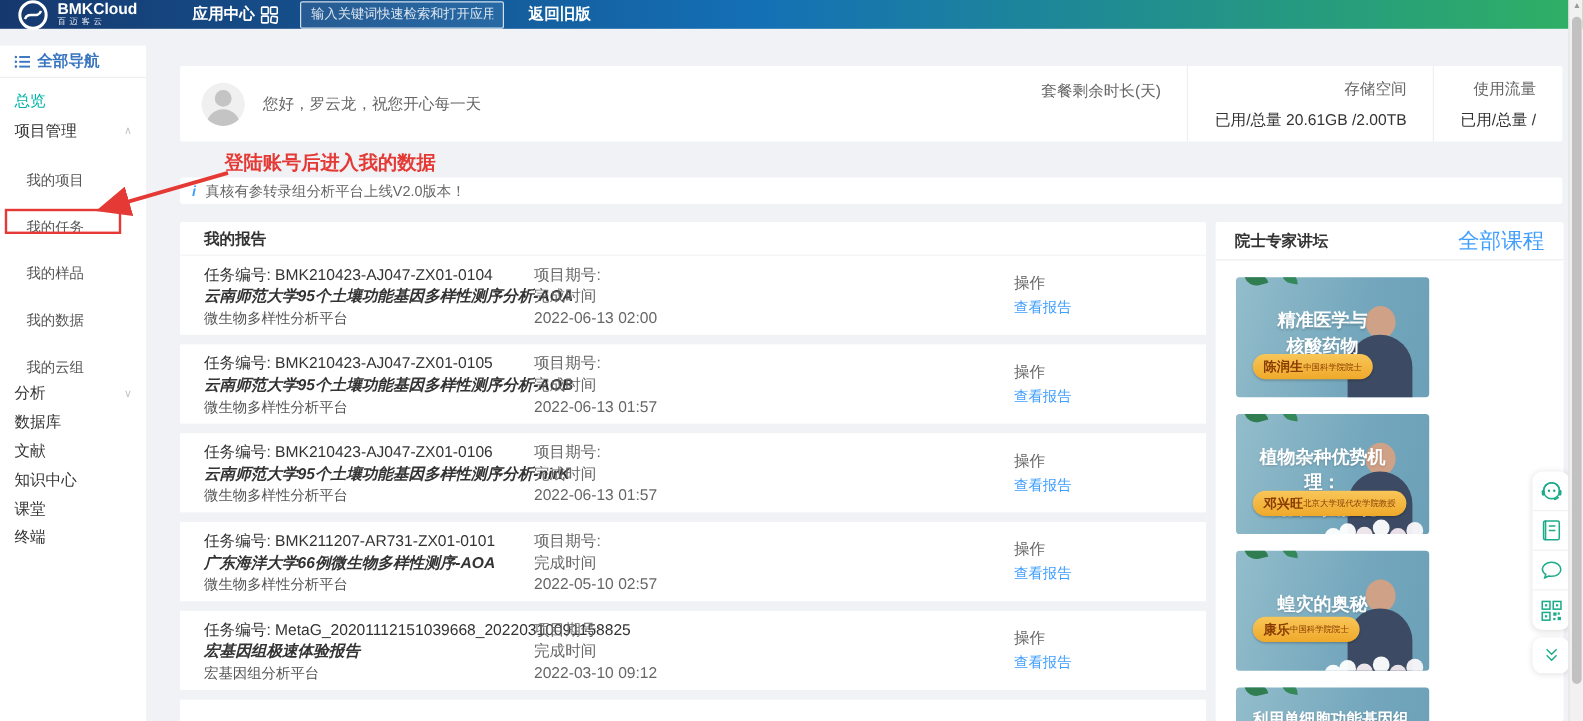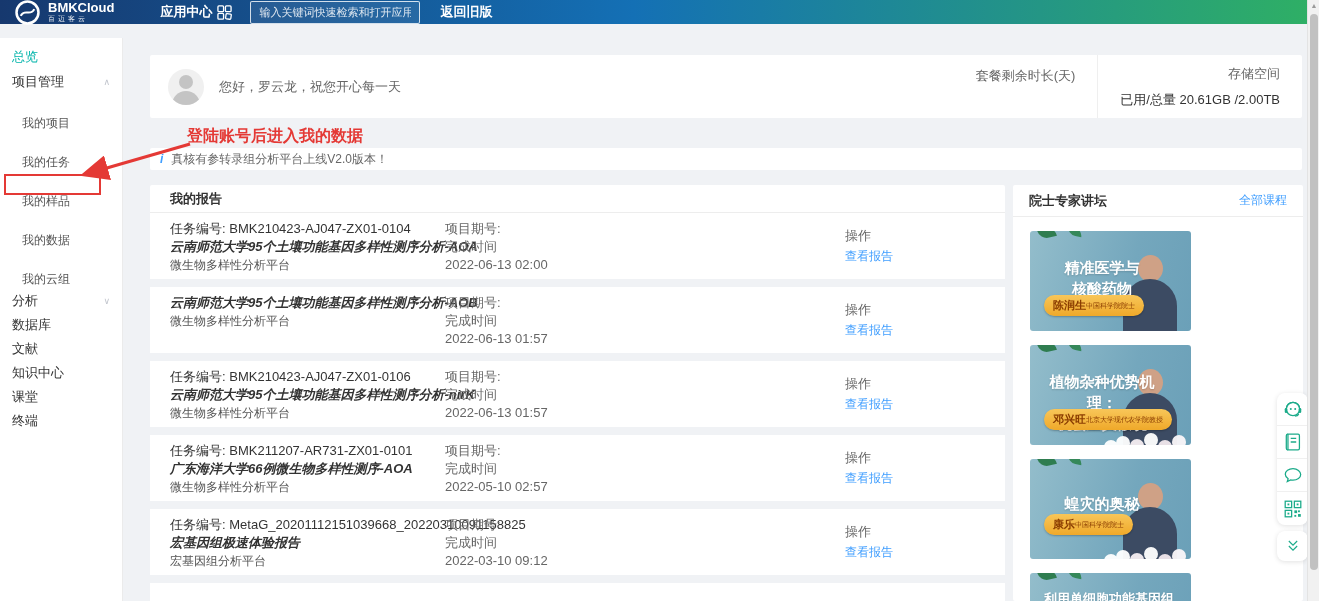--- a/index.html
+++ b/index.html
@@ -72,21 +72,21 @@
   .col2 div { line-height:18px; }
   .col3 { position:absolute; left:695px; top:15px; }
   .col3 .op { font-size:13px; color:#666; line-height:16px; }
   .col3 .view { font-size:12px; color:#409eff; line-height:16px; margin-top:4px; cursor:pointer; display:inline-block; }
   .reports-tail { background:#fff; height:20px; }
 
   
   .lectures { position:absolute; left:889px; top:147px; width:290px; bottom:0; background:#fff; border-radius:2px; }
   .lect-head { display:flex; justify-content:space-between; align-items:center; height:32px; padding:0 16px; border-bottom:1px solid #ededed; }
   .lect-title { font-size:13px; font-weight:bold; color:#333; }
-  .all-courses { font-size:12px; color:#409eff; cursor:pointer; }
+  .all-courses { font-size:18px; color:#409eff; cursor:pointer; }
   .lec-card { position:relative; width:161px; height:100px; margin:14px 0 0 17px; border-radius:3px; overflow:hidden;
     background:linear-gradient(105deg,#93bdcb 0%,#74a7bd 60%,#6ba0b8 100%); cursor:pointer; }
   .leaf { position:absolute; top:-3px; left:8px; width:18px; height:10px; background:#2f7d50; border-radius:0 10px 0 10px; transform:rotate(-14deg); }
   .leaf.l2 { left:38px; width:14px; height:8px; transform:rotate(10deg); background:#35885a; }
   .lec-t { position:absolute; left:6px; top:26px; width:132px; text-align:center; color:#fff; font-weight:bold;
     font-size:15px; line-height:21px; text-shadow:0 1px 2px rgba(0,0,0,.18); }
   .lec-card.c2 .lec-t { top:34px; }
   .lec-card.c4 .lec-t { top:16px; font-size:13px; text-align:left; left:14px; width:150px; line-height:19px; }
   .lec-badge { position:absolute; left:14px; bottom:15px; background:linear-gradient(180deg,#f8c659,#efa92a);
     border-radius:11px; padding:3px 9px; display:flex; align-items:center; gap:0; box-shadow:0 1px 2px rgba(0,0,0,.25); }
@@ -137,20 +137,31 @@
       <rect x="9" y="1" width="6" height="6" rx="1" fill="none" stroke="#fff" stroke-width="1.4"></rect>
       <rect x="1" y="9" width="6" height="6" rx="1" fill="none" stroke="#fff" stroke-width="1.4"></rect>
       <rect x="9.4" y="9.4" width="5.6" height="5.6" rx="1" fill="none" stroke="#fff" stroke-width="1.4" transform="rotate(8 12.2 12.2)"></rect>
     </svg>
   </div>
   <input class="hdr-search" value="" placeholder="输入关键词快速检索和打开应用" style="">
   <div class="back-old">返回旧版</div>
 </div>
 
 <div class="sidebar">
+  <div class="all-nav">
+    <svg class="ic" width="13" height="11" viewBox="0 0 13 11">
+      <circle cx="1.2" cy="1.5" r="1.1" fill="#3a76c0"></circle>
+        <rect x="4" y="0.7" width="9" height="1.6" fill="#3a76c0"></rect>
+      <circle cx="1.2" cy="5.5" r="1.1" fill="#3a76c0"></circle>
+        <rect x="4" y="4.7" width="9" height="1.6" fill="#3a76c0"></rect>
+      <circle cx="1.2" cy="9.5" r="1.1" fill="#3a76c0"></circle>
+        <rect x="4" y="8.7" width="9" height="1.6" fill="#3a76c0"></rect>
+    </svg>
+    <span>全部导航</span>
+  </div>
   <div class="side-item overview">
     <span>总览</span>
   </div>
   <div class="side-item group-head">
     <span>项目管理</span>
     <span class="chev">∧</span>
   </div>
   <div class="child">我的项目</div>
   <div class="child">我的任务</div>
   <div class="child">我的样品</div>
@@ -198,20 +209,24 @@
     <div class="greeting">您好，罗云龙，祝您开心每一天</div>
     <div class="quota">
       <div class="quota-col">
         <div class="quota-label">套餐剩余时长(天)</div>
         <div class="quota-value"></div>
       </div>
       <div class="quota-col">
         <div class="quota-label">存储空间</div>
         <div class="quota-value">已用/总量 20.61GB /2.00TB</div>
       </div>
+      <div class="quota-col">
+        <div class="quota-label">使用流量</div>
+        <div class="quota-value">已用/总量 /</div>
+      </div>
     </div>
   </div>
 
   <div class="notice">
     <span class="notice-i">i</span>
     <span>真核有参转录组分析平台上线V2.0版本！</span>
   </div>
 
   <div class="reports">
     <div class="reports-head">我的报告</div>
@@ -228,20 +243,21 @@
         <div>2022-06-13 02:00</div>
       </div>
       <div class="col3">
         <div class="op">操作</div>
         <span class="view">查看报告</span>
       </div>
     </div>
 
     <div class="report-row">
       <div class="col1">
+        <div class="l1"><span>任务编号:</span> <span>BMK210423-AJ047-ZX01-0105</span></div>
         <div class="l2">云南师范大学95个土壤功能基因多样性测序分析-AOB</div>
         <div class="l3">微生物多样性分析平台</div>
       </div>
       <div class="col2">
         <div>项目期号:</div>
         <div>完成时间</div>
         <div>2022-06-13 01:57</div>
       </div>
       <div class="col3">
         <div class="op">操作</div>

